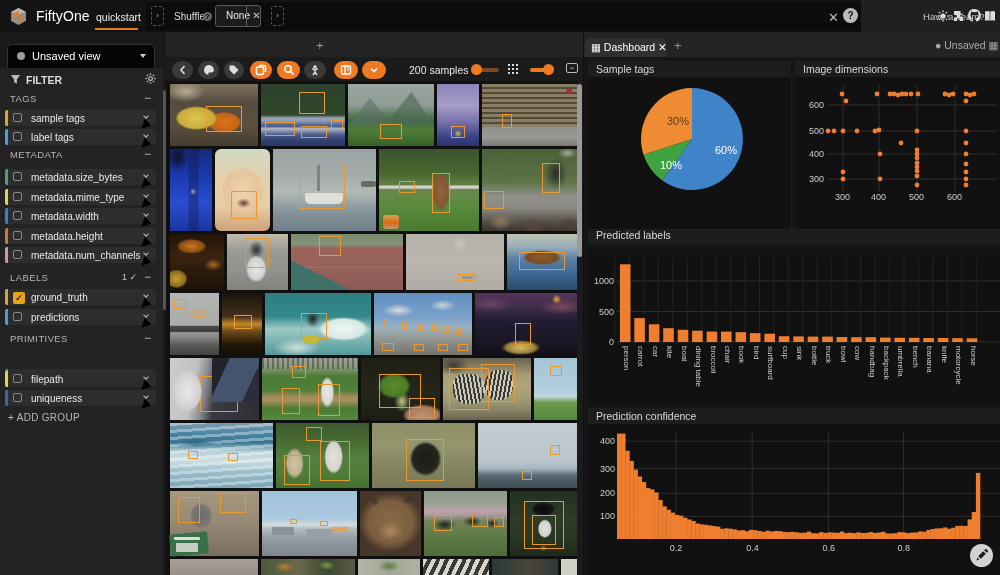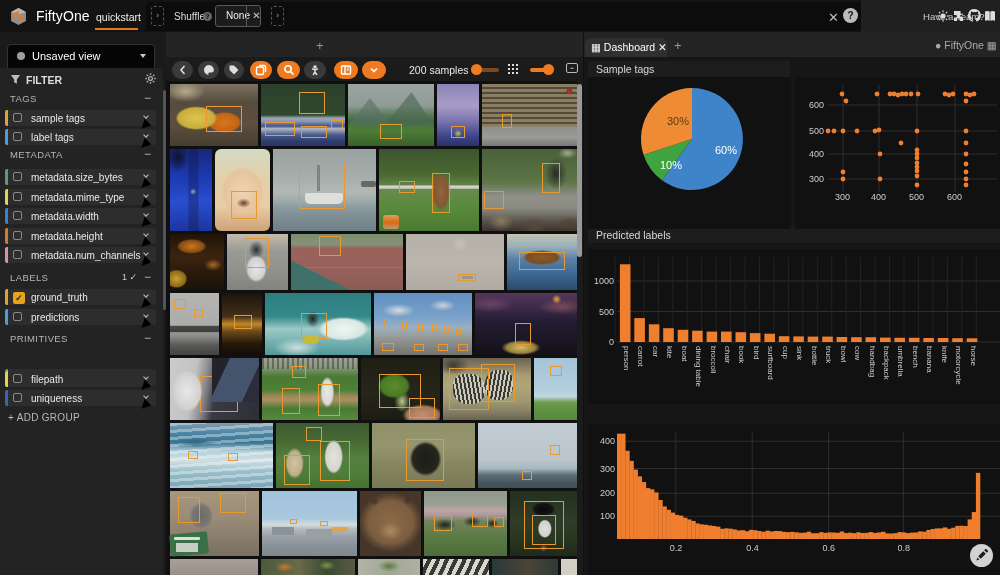--- a/index.html
+++ b/index.html
@@ -435,23 +435,25 @@
 <div class="ph" style="left:257px; top:478px; width:66px; height:16px; background:repeating-linear-gradient(115deg,#d8d8d0 0 4px,#3a3a34 4px 8px);"></div>
 <div class="ph" style="left:326px; top:478px; width:66px; height:16px; background:linear-gradient(90deg,#2a3a38 0%,#4a4438 55%,#2e3a36 100%);"></div>
 <div class="ph" style="left:395px; top:478px; width:16px; height:16px; background:#d0d0c4;"></div>
     </div>
   <div class="abs" id="gscroll"></div>
 
   <div class="abs" id="dash"></div>
   <div class="abs tabbar" id="tabbar-d"></div>
   <div class="abs tab" style="left:585px; top:38px; width:82px; padding-left:6px; line-height:19px; font-size:10.5px;">▦ Dashboard ✕</div>
   <div class="abs" style="left:674px; top:38px; color:#999; font-size:13px;">+</div>
-  <div class="abs" style="left:935px; top:39px; color:#aaa; font-size:10.5px;">● FiftyOne ▦</div>
+  <div class="abs" style="left:935px; top:39px; color:#aaa; font-size:10.5px;">● Unsaved ▦</div>
   <div class="chead" style="left:588px; top:61px; width:202px;">Sample tags</div>
+<div class="chead" style="left:795px; top:61px; width:205px;">Image dimensions</div>
 <div class="chead" style="left:588px; top:227px; width:412px;">Predicted labels</div>
+<div class="chead" style="left:588px; top:408px; width:412px;">Prediction confidence</div>
 <div class="cbody" style="left:588px; top:77px; width:202px; height:152px;"></div>
 <div class="cbody" style="left:795px; top:77px; width:205px; height:152px;"></div>
 <div class="cbody" style="left:588px; top:249px; width:412px; height:155px;"></div>
 <div class="cbody" style="left:588px; top:424px; width:412px; height:151px;"></div>
 <svg class="abs" style="left:588px; top:77px;" width="202" height="152">
 <path d="M104,62 L104.0,11.0 A51,51 0 1 1 74.0,103.3 Z" fill="#3f83c9"></path>
 <path d="M104,62 L74.0,103.3 A51,51 0 0 1 55.5,77.8 Z" fill="#3fa33f"></path>
 <path d="M104,62 L55.5,77.8 A51,51 0 0 1 104.0,11.0 Z" fill="#ef8c33"></path>
 <text x="127" y="77" fill="#fff" font-size="11">60%</text>
 <text x="79" y="48" fill="#5a3a14" font-size="11">30%</text>

